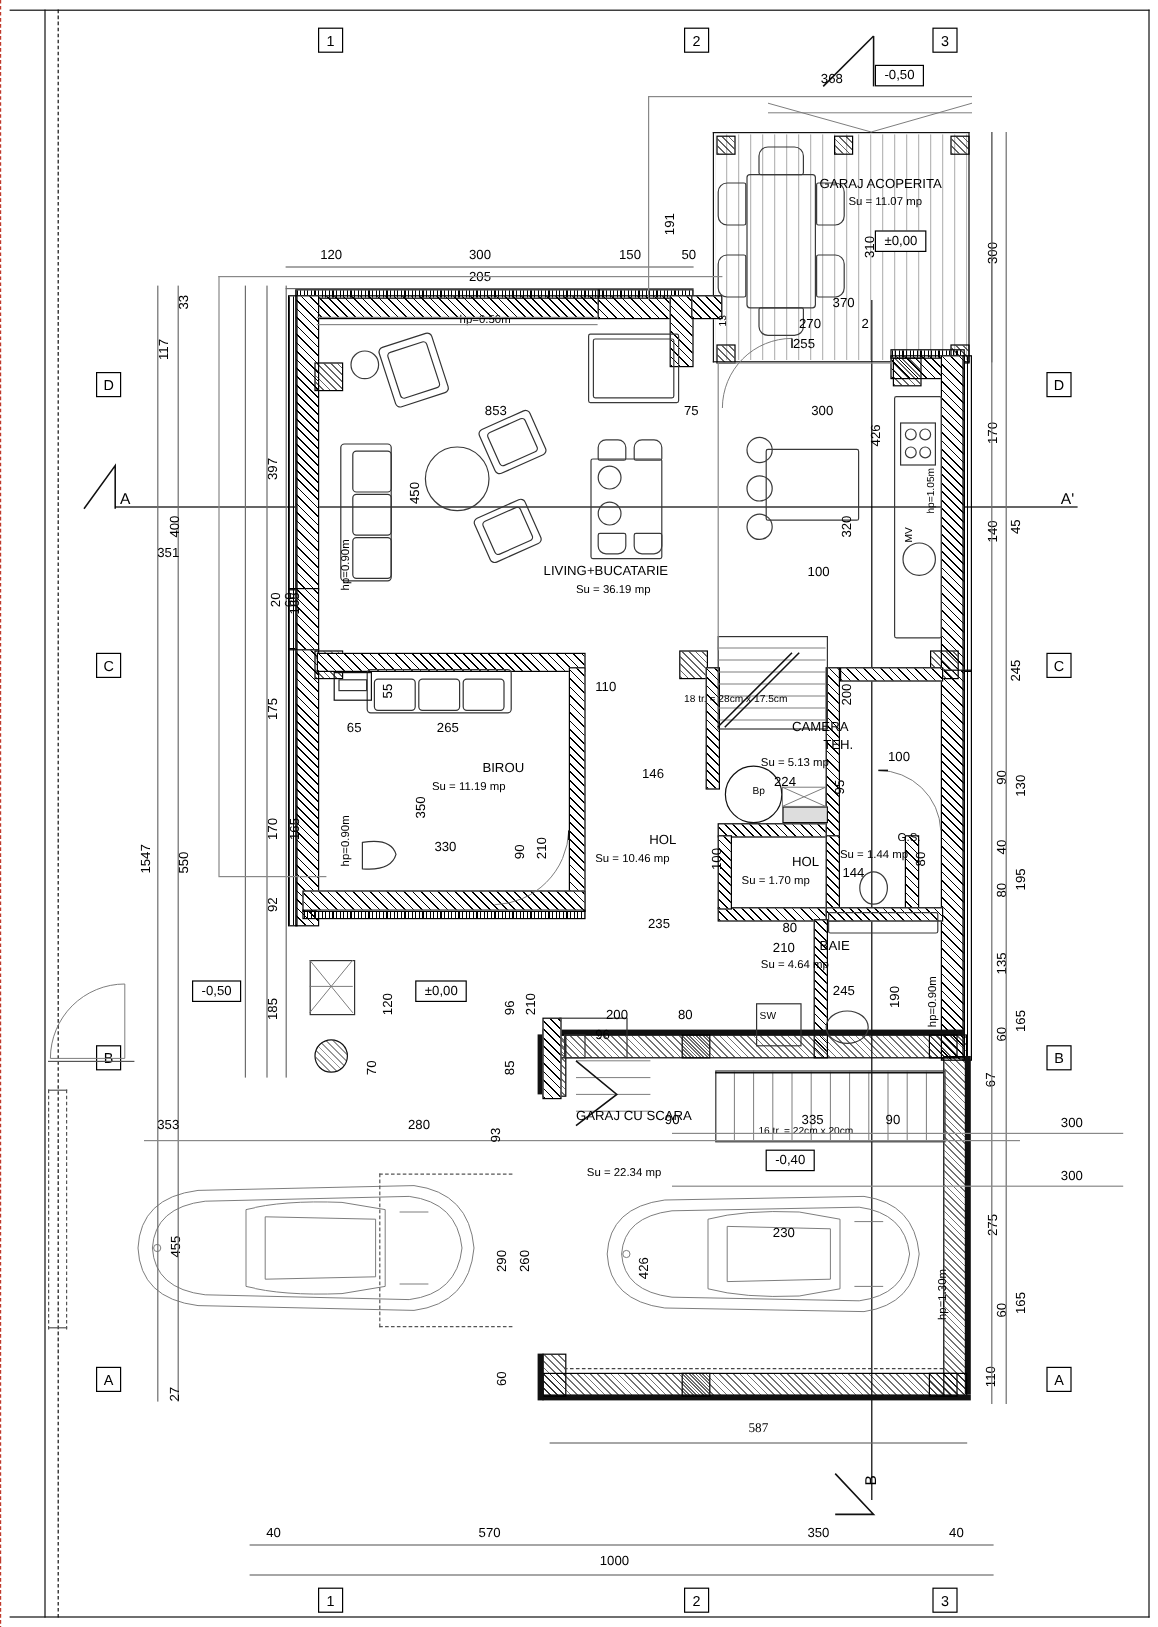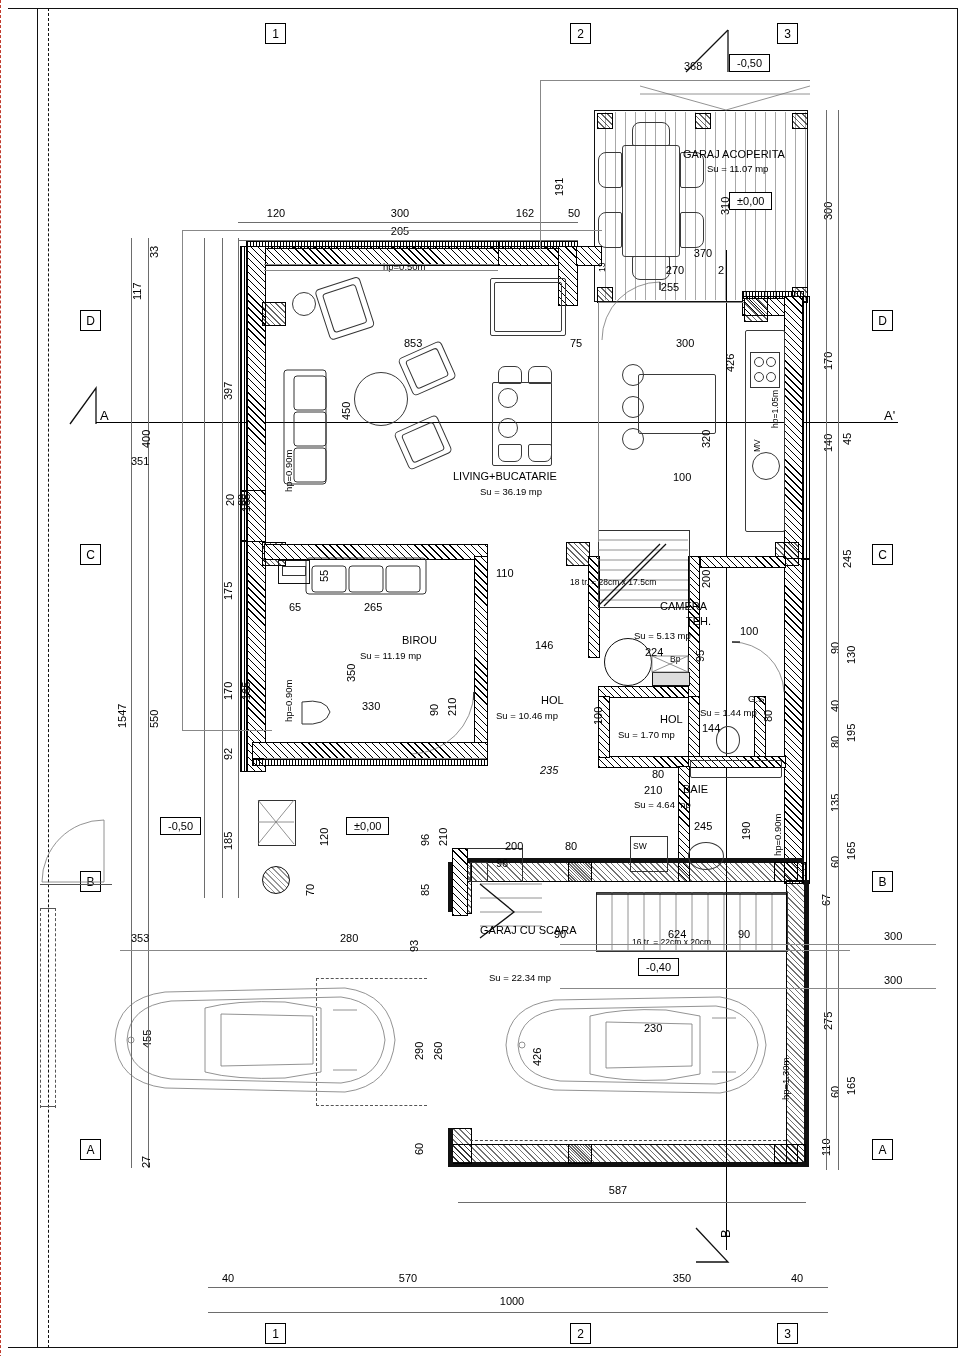--- a/index.html
+++ b/index.html
@@ -319,33 +319,33 @@
 
   <svg style="left:408px;top:690px;width:70px;height:66px;">
     <path class="sthin" d="M66,2 A64,64 0 0 1 4,64"></path>
     <path class="st2" d="M66,2 L66,10"></path>
   </svg>
 
   <div class="t rm" style="left:541px;top:694px;">HOL</div>
   <div class="t sm" style="left:496px;top:711px;">Su = 10.46 mp</div>
   <div class="t" style="left:496px;top:567px;">110</div>
   <div class="t" style="left:535px;top:639px;">146</div>
-  <div class="t" style="left:540px;top:764px;font-style:italic;">235</div>
+  <div class="t" style="left:540px;top:764px;">235</div>
   <div class="vt" style="left:592px;top:725px;">100</div>
 
   <div class="abs" style="left:598px;top:530px;width:90px;height:76px;border:1px solid #333;"></div>
   <svg style="left:598px;top:530px;width:90px;height:76px;">
     <path class="sthin" d="M0,10 L90,10 M0,20 L90,20 M0,30 L90,30 M0,40 L90,40 M0,50 L90,50 M0,60 L90,60 M0,70 L90,70"></path>
     <path class="st2" d="M0,76 L62,14"></path>
     <path class="st2" d="M6,76 L68,14"></path>
   </svg>
   <div class="t xs" style="left:570px;top:578px;">18 tr. = 28cm x 17.5cm</div>
 
   <div class="circ2" style="left:604px;top:638px;width:46px;height:46px;"></div>
-  <div class="t xs" style="left:627px;top:655px;margin-left:43px;">Bp</div>
+  <div class="t xs" style="left:627px;top:655px;">Bp</div>
   <div class="abs" style="left:652px;top:672px;width:36px;height:12px;border:1.2px solid #111;background:#ddd;"></div>
   <svg style="left:652px;top:656px;width:36px;height:16px;">
     <path class="sthin" d="M0,0 L36,16 M36,0 L0,16"></path>
     <rect class="sthin" x="0" y="0" width="36" height="16"></rect>
   </svg>
   <div class="t rm" style="left:660px;top:600px;">CAMERA</div>
   <div class="t rm" style="left:686px;top:615px;">TEH.</div>
   <div class="t sm" style="left:634px;top:631px;">Su = 5.13 mp</div>
   <div class="t" style="left:645px;top:646px;">224</div>
   <div class="vt" style="left:694px;top:662px;">95</div>
@@ -378,21 +378,21 @@
   <div class="t xs" style="left:633px;top:842px;">SW</div>
   <div class="circ" style="left:688px;top:842px;width:34px;height:26px;"></div>
   <div class="furn" style="left:690px;top:760px;width:90px;height:16px;"></div>
 
   <div class="abs" style="left:596px;top:892px;width:190px;height:58px;border:1px solid #333;"></div>
   <svg style="left:596px;top:892px;width:190px;height:58px;">
     <path class="sthin" d="M16,0 L16,58 M32,0 L32,58 M48,0 L48,58 M64,0 L64,58 M80,0 L80,58 M96,0 L96,58 M112,0 L112,58 M128,0 L128,58 M144,0 L144,58 M160,0 L160,58 M176,0 L176,58"></path>
     <path class="st2" d="M0,2 L190,2"></path>
   </svg>
   <div class="t xs" style="left:632px;top:938px;">16 tr. = 22cm x 20cm</div>
-  <div class="t" style="left:668px;top:928px;">624</div>
+  <div class="t" style="left:668px;top:928px;">335</div>
   <div class="t" style="left:554px;top:928px;">90</div>
   <div class="t" style="left:738px;top:928px;">90</div>
 
   <svg style="left:480px;top:884px;width:62px;height:54px;">
     <path class="sthin" d="M0,0 L62,0 M0,14 L62,14 M0,28 L62,28 M0,42 L62,42"></path>
     <path class="st2" d="M0,0 L34,28 L0,54"></path>
   </svg>
 
   <div class="t rm" style="left:480px;top:924px;">GARAJ CU SCARA</div>
   <div class="t sm" style="left:489px;top:973px;">Su = 22.34 mp</div>
@@ -438,21 +438,21 @@
   </svg>
   <div class="t" style="left:676px;top:337px;">300</div>
   <div class="vt" style="left:724px;top:372px;">426</div>
   <div class="vt" style="left:700px;top:448px;">320</div>
   <div class="t" style="left:673px;top:471px;">100</div>
   <div class="t" style="left:570px;top:337px;">75</div>
 
   <div class="dim" style="left:238px;top:222px;width:340px;"></div>
   <div class="t c" style="left:276px;top:207px;">120</div>
   <div class="t c" style="left:400px;top:207px;">300</div>
-  <div class="t c" style="left:525px;top:207px;">162</div>
+  <div class="t c" style="left:525px;top:207px;">150</div>
   <div class="t c" style="left:574px;top:207px;">50</div>
   <div class="dim" style="left:238px;top:240px;width:340px;"></div>
   <div class="t c" style="left:400px;top:225px;">205</div>
 
   <div class="vt" style="left:553px;top:196px;">191</div>
   <div class="vt xs" style="left:597px;top:272px;">13</div>
   <div class="vt" style="left:719px;top:215px;">310</div>
   <div class="t c" style="left:703px;top:247px;">370</div>
   <div class="t c" style="left:675px;top:264px;">270</div>
   <div class="t c" style="left:670px;top:281px;">255</div>
@@ -532,21 +532,21 @@
 
   <div class="dim" style="left:208px;top:1287px;width:620px;"></div>
   <div class="t c" style="left:228px;top:1272px;">40</div>
   <div class="t c" style="left:408px;top:1272px;">570</div>
   <div class="t c" style="left:682px;top:1272px;">350</div>
   <div class="t c" style="left:797px;top:1272px;">40</div>
   <div class="dim" style="left:208px;top:1312px;width:620px;"></div>
   <div class="t c" style="left:512px;top:1295px;">1000</div>
 
   <div class="dim" style="left:458px;top:1202px;width:348px;"></div>
-  <div class="t c" style="left:618px;top:1184px;">587</div>
+  <div class="t c" style="left:632px;top:1184px;font-family:Liberation Serif, serif;">587</div>
 
   <div class="h hair" style="left:182px;top:230px;width:420px;"></div>
   <div class="v hair" style="left:182px;top:230px;height:500px;"></div>
   <div class="h hair" style="left:182px;top:730px;width:90px;"></div>
   <div class="h hair" style="left:540px;top:80px;width:270px;"></div>
   <div class="v hair" style="left:540px;top:80px;height:170px;"></div>
 
 </div>
 
 </body></html>

